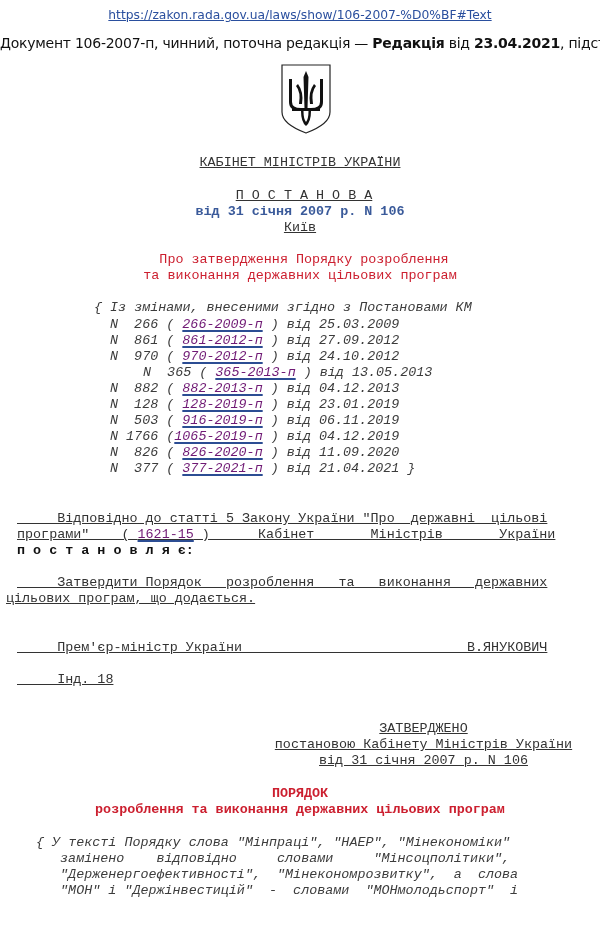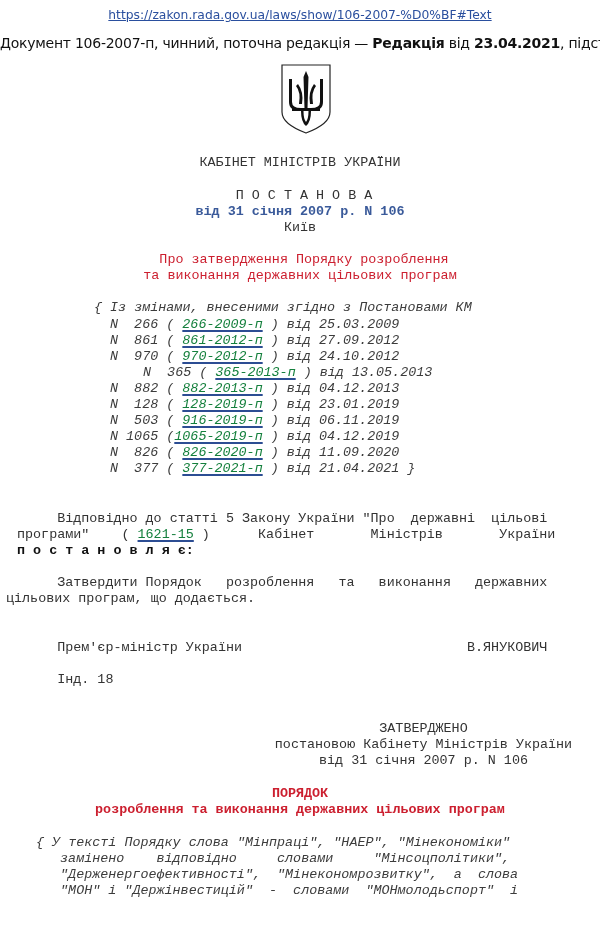--- a/index.html
+++ b/index.html
@@ -6,27 +6,27 @@
   body { width:600px; height:930px; overflow:hidden; position:relative; }
   .url { position:absolute; top:8px; left:0; width:600px; text-align:center;
          font-family:"DejaVu Sans", sans-serif; font-size:12.3px; color:#2a4f9e; }
   .url span { text-decoration:underline; }
   .docinfo { position:absolute; top:35px; left:0; width:600px; text-align:center;
              font-family:"DejaVu Sans", sans-serif; font-size:14px; color:#111; white-space:nowrap; letter-spacing:-0.25px; }
   .docinfo .lnk { color:#2a4f9e; text-decoration:underline; }
   .docinfo b { font-weight:bold; }
   .emblem { position:absolute; left:279px; top:62px; width:54px; height:74px; }
   .mono { font-family:"Liberation Mono", monospace; font-size:13.4px; line-height:16px; white-space:pre; position:absolute; }
-  .gray { color:#333; }
+  .gray { color:#333;text-decoration:underline; }
   .center { left:0; width:600px; text-align:center; }
   .blue-bold { color:#3a5a9a; font-weight:bold; }
   .red { color:#cc1f2f; }
   .red-bold { color:#cc1f2f; font-weight:bold; }
   .ital { font-style:italic; color:#3c3c3c; }
-  a.lk { color:#15803d; text-decoration:underline; text-decoration-color:#2c4d93; text-decoration-thickness:1.5px; text-underline-offset:2px; }
+  a.lk { color:#701a75; text-decoration:underline; text-decoration-color:#2c4d93; text-decoration-thickness:1.5px; text-underline-offset:2px; }
   .boldblk { font-weight:bold; color:#111; }
 </style>
 </head>
 <body>
 
 <div class="url"><span>https://zakon.rada.gov.ua/laws/show/106-2007-%D0%BF#Text</span></div>
 
 <div class="docinfo"><span>Документ 106-2007-п, чинний, поточна редакція — </span><b>Редакція</b><span> від </span><b>23.04.2021</b><span>, підстава - </span><span class="lnk">377-2021</span></div>
 
 <svg class="emblem" viewBox="0 0 54 74">
@@ -53,21 +53,21 @@
 <div class="mono ital" style="top:300px; left:94px;">{ Із змінами, внесеними згідно з Постановами КМ</div>
 
 <div>
   <div class="mono ital" style="top:317px; left:110px;"><span>N  266 ( </span><a class="lk">266-2009-п</a><span> ) від 25.03.2009</span></div>
   <div class="mono ital" style="top:333px; left:110px;"><span>N  861 ( </span><a class="lk">861-2012-п</a><span> ) від 27.09.2012</span></div>
   <div class="mono ital" style="top:349px; left:110px;"><span>N  970 ( </span><a class="lk">970-2012-п</a><span> ) від 24.10.2012</span></div>
   <div class="mono ital" style="top:365px; left:100px;margin-left:43px;"><span>N  365 ( </span><a class="lk">365-2013-п</a><span> ) від 13.05.2013</span></div>
   <div class="mono ital" style="top:381px; left:110px;"><span>N  882 ( </span><a class="lk">882-2013-п</a><span> ) від 04.12.2013</span></div>
   <div class="mono ital" style="top:397px; left:110px;"><span>N  128 ( </span><a class="lk">128-2019-п</a><span> ) від 23.01.2019</span></div>
   <div class="mono ital" style="top:413px; left:110px;"><span>N  503 ( </span><a class="lk">916-2019-п</a><span> ) від 06.11.2019</span></div>
-  <div class="mono ital" style="top:429px; left:110px;"><span>N 1065 (</span><a class="lk">1065-2019-п</a><span> ) від 04.12.2019</span></div>
+  <div class="mono ital" style="top:429px; left:110px;"><span>N 1766 (</span><a class="lk">1065-2019-п</a><span> ) від 04.12.2019</span></div>
   <div class="mono ital" style="top:445px; left:110px;"><span>N  826 ( </span><a class="lk">826-2020-п</a><span> ) від 11.09.2020</span></div>
   <div class="mono ital" style="top:461px; left:110px;"><span>N  377 ( </span><a class="lk">377-2021-п</a><span> ) від 21.04.2021 }</span></div>
 </div>
 
 <div class="mono gray" style="top:511px; left:17px;">     Відповідно до статті 5 Закону України "Про  державні  цільові</div>
 <div class="mono gray" style="top:527px; left:17px;"><span>програми"    ( </span><a class="lk">1621-15</a><span> )      Кабінет       Міністрів       України</span></div>
 <div class="mono boldblk" style="top:543px; left:17px;text-align:center;">п о с т а н о в л я є:</div>
 
 <div class="mono gray" style="top:575px; left:17px;">     Затвердити Порядок   розроблення   та   виконання   державних</div>
 <div class="mono gray" style="top:591px; left:6px;">цільових програм, що додається.</div>

